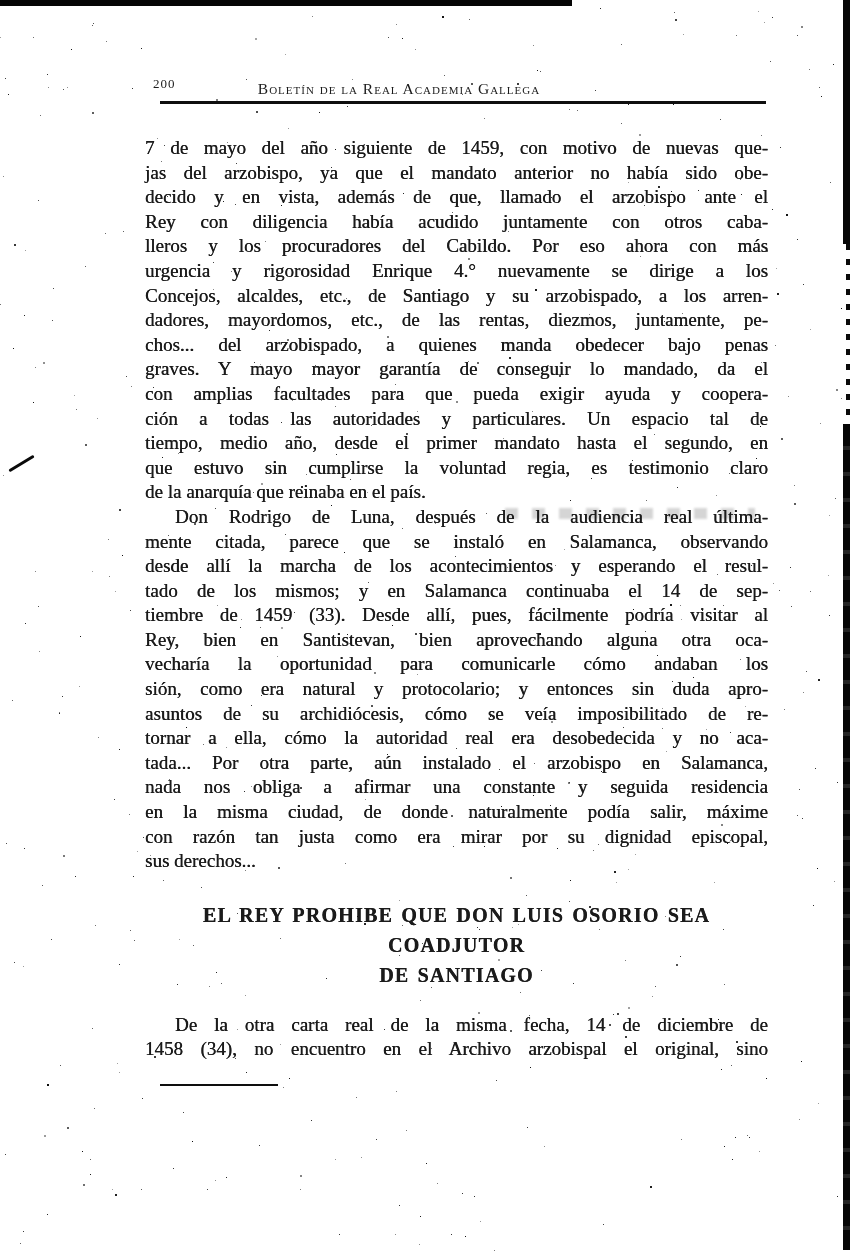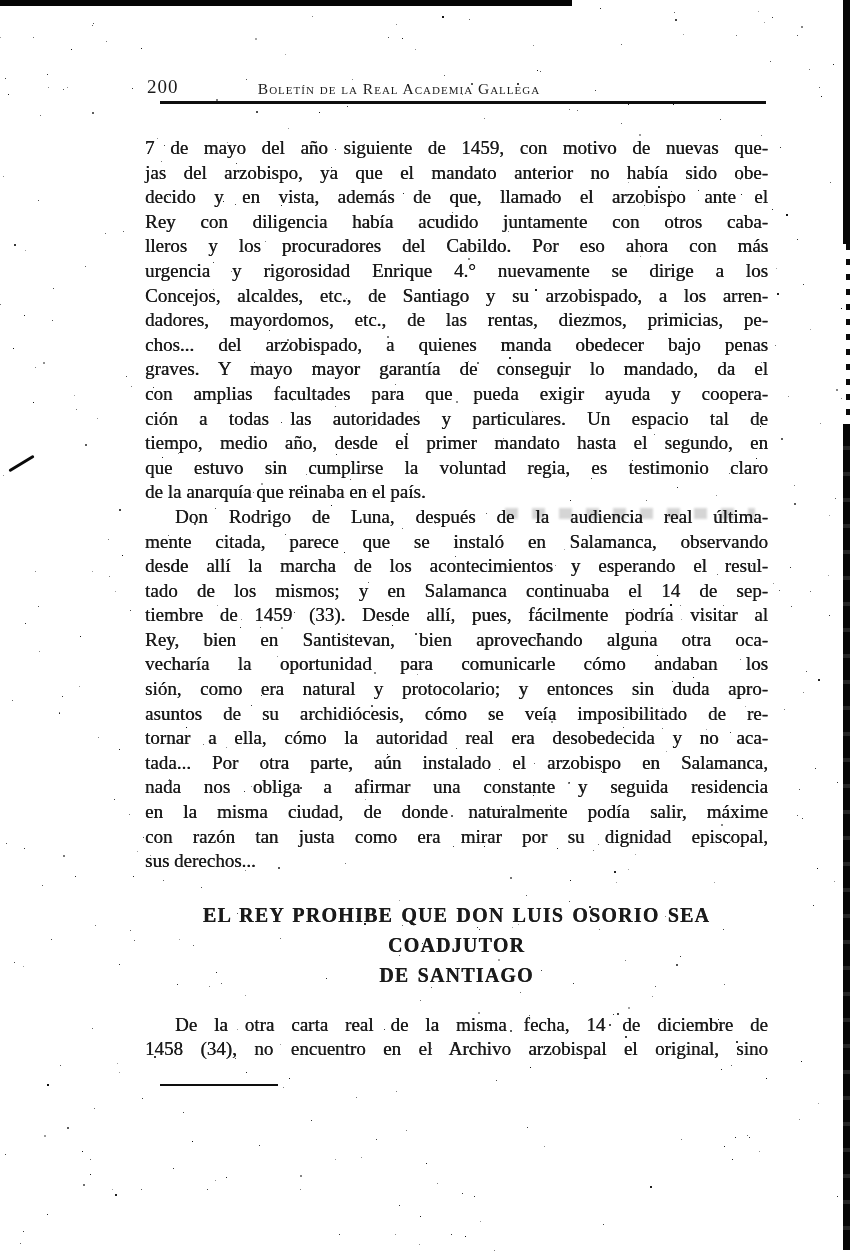--- a/index.html
+++ b/index.html
@@ -15,21 +15,21 @@
     background:repeating-linear-gradient(180deg,#0a0a0a 0 6px,transparent 6px 15px);}
   .edge-s3{position:absolute;left:843px;top:424px;width:7px;height:826px;
     background:repeating-linear-gradient(180deg,#060606 0 22px,#242424 22px 26px);}
   .penmark{position:absolute;left:7px;top:462px;width:29px;height:3px;background:#0a0a0a;
     transform:rotate(-31deg);border-radius:2px;}
   .smudge{position:absolute;left:505px;top:508px;width:250px;height:11px;opacity:.55;
     background:repeating-linear-gradient(90deg,rgba(40,40,40,.35) 0 13px,transparent 13px 27px);
     filter:blur(1.1px);}
   .noise i{position:absolute;background:#000;display:block;}
   
-  .pnum{position:absolute;left:147px;top:76px;font-size:19px;letter-spacing:1px;}
+  .pnum{position:absolute;left:153px;top:76px;font-size:13px;letter-spacing:1px;}
   .ptitle{position:absolute;left:0;top:80px;width:854px;text-align:center;
     font-variant:small-caps;font-size:15.5px;letter-spacing:1px;transform:translateX(-28px);}
   .headrule{position:absolute;left:160px;top:101px;width:606px;height:2.5px;background:#0e0e0e;}
   
   .bodycol{position:absolute;left:145px;top:136px;width:623px;
     font-size:19px;line-height:24.6px;text-shadow:0.3px 0 0 currentColor;}
   .tline{text-align:justify;text-align-last:justify;white-space:normal;}
   .tline.flush{text-align-last:left;}
   .indent .tline:first-child{text-indent:30px;}
   .heading{margin-top:26px;margin-bottom:23px;}
@@ -582,21 +582,21 @@
 
   <main class="bodycol">
     <div class="para">
         <div class="tline">7 de mayo del año siguiente de 1459, con motivo de nuevas que-</div>
         <div class="tline">jas del arzobispo, ya que el mandato anterior no había sido obe-</div>
         <div class="tline">decido y en vista, además de que, llamado el arzobispo ante el</div>
         <div class="tline">Rey con diligencia había acudido juntamente con otros caba-</div>
         <div class="tline">lleros y los procuradores del Cabildo. Por eso ahora con más</div>
         <div class="tline">urgencia y rigorosidad Enrique 4.° nuevamente se dirige a los</div>
         <div class="tline">Concejos, alcaldes, etc., de Santiago y su arzobispado, a los arren-</div>
-        <div class="tline">dadores, mayordomos, etc., de las rentas, diezmos, primicias, pe-</div>
+        <div class="tline">dadores, mayordomos, etc., de las rentas, diezmos, juntamente, pe-</div>
         <div class="tline">chos... del arzobispado, a quienes manda obedecer bajo penas</div>
         <div class="tline">graves. Y mayo mayor garantía de conseguir lo mandado, da el</div>
         <div class="tline">con amplias facultades para que pueda exigir ayuda y coopera-</div>
         <div class="tline">ción a todas las autoridades y particulares. Un espacio tal de</div>
         <div class="tline">tiempo, medio año, desde el primer mandato hasta el segundo, en</div>
         <div class="tline">que estuvo sin cumplirse la voluntad regia, es testimonio claro</div>
         <div class="tline flush">de la anarquía que reinaba en el país.</div>
       </div>
     <div class="para indent">
         <div class="tline">Don Rodrigo de Luna, después de la audiencia real última-</div>

